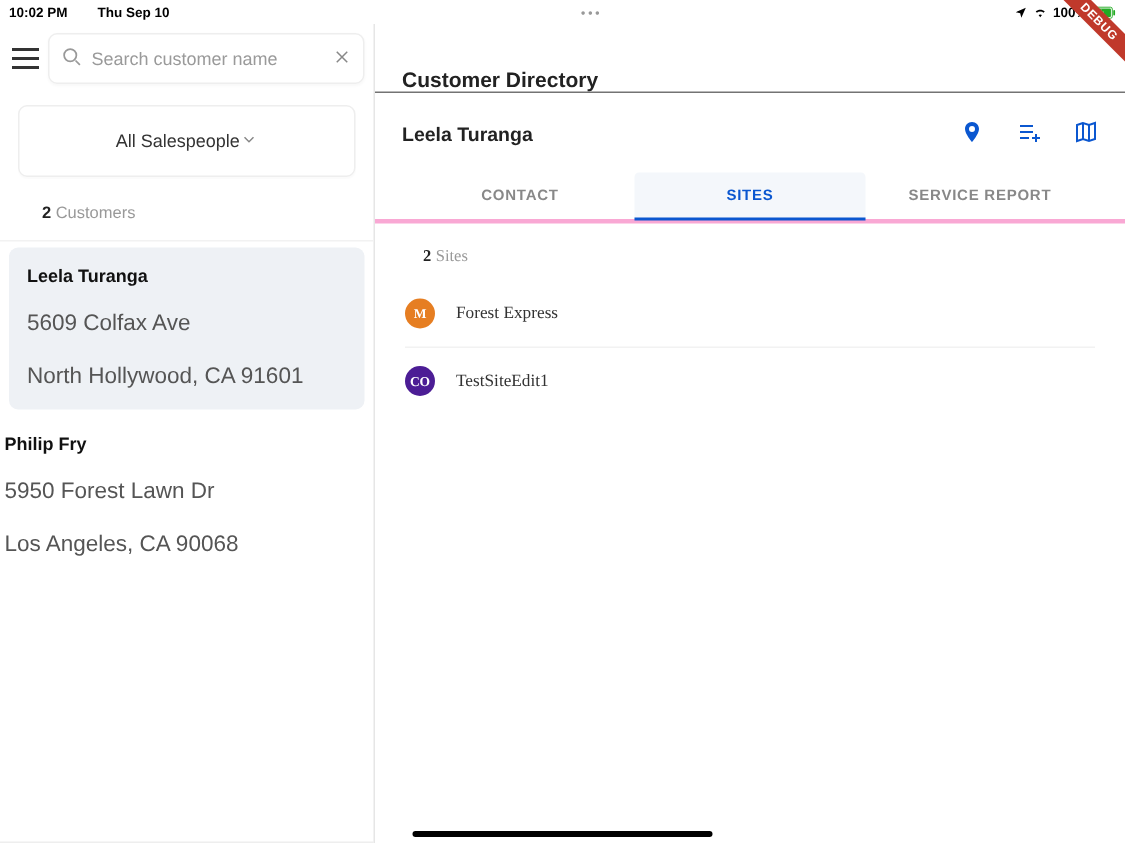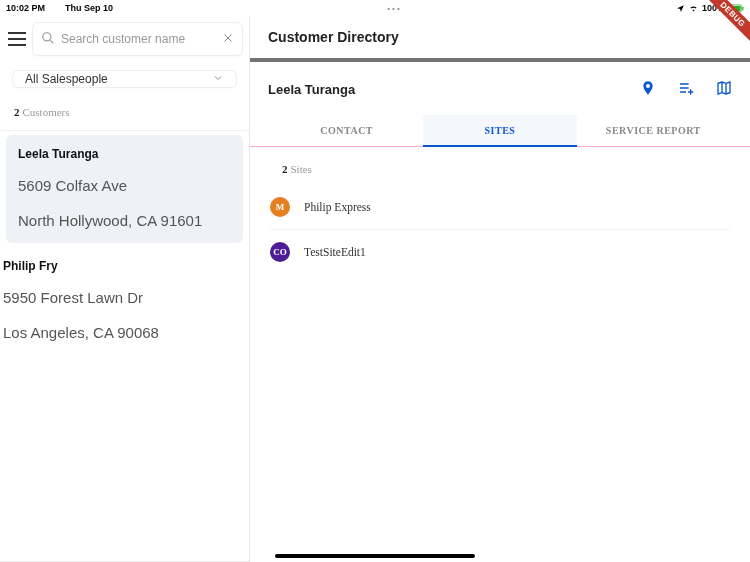--- a/index.html
+++ b/index.html
@@ -34,53 +34,52 @@
   .searchbox .sicon { color: #888; }
   .searchbox input {
     flex: 1; border: none; outline: none; font-size: 12px; color: #444;
     background: transparent;
   }
   .searchbox input::placeholder { color: #9a9a9a; }
   .clearx { color: #888; cursor: pointer; font-size: 14px; line-height: 1; }
   
   .filterwrap { padding: 8px 12px 6px; }
   .filterdd {
-    height: 18px; border: 1px solid #eee; border-radius: 6px;
-    display: flex; align-items: center; justify-content: space-between;
+    height: 48px; border: 1px solid #eee; border-radius: 6px;
+    display: flex; align-items: center; justify-content: center;
     padding: 0 12px; font-size: 12px; color: #333; cursor: pointer;
     box-shadow: 0 1px 1px rgba(0,0,0,0.02);
   }
   .chev { color: #888; }
   
-  .countline { padding: 12px 14px; font-size: 11px; color: #999; border-bottom: 1px solid #f2f2f2; font-family: Liberation Serif, serif; }
+  .countline { padding: 12px 28px; font-size: 11px; color: #999; border-bottom: 1px solid #f2f2f2; }
   .countline b { color: #222; font-weight: 700; margin-right: 3px; }
   
   .custlist { flex: 1; border-bottom: 1px solid #eee;}
   .custitem { padding: 12px 3px; cursor: pointer; }
   .custitem.selected { background: #eef1f5; border-radius: 6px; margin: 4px 6px; padding: 12px 12px; }
   .custitem .cname { font-size: 12px; font-weight: 700; color: #111; }
   .custitem .caddr { font-size: 15px; color: #555; line-height: 1.4; margin-top: 14px; }
   
   .main-head {
-    height: 46px; border-bottom: 4px solid #737373;
-    display: flex; align-items: center; padding: 0 18px;
+    height: 46px; border-bottom: 1px solid #737373;
+    display: flex; align-items: flex-end; padding: 0 18px;
     font-size: 14px; font-weight: 700; color: #222;
   }
   
   .detail-head {
     display: flex; align-items: center; padding: 18px 18px 16px;
   }
   .detail-head .dname { flex: 1; font-size: 13px; font-weight: 700; }
   .head-actions { display: flex; gap: 22px; align-items: center; }
   .head-actions .hact { color: #0b57d0; cursor: pointer; }
   
   .tabs {
-    display: flex; border-bottom: 1px solid #f9a8d4;
+    display: flex; border-bottom: 3px solid #f9a8d4;
     padding: 0 20px;
-    font-family: Liberation Serif, serif;
   }
   .tab {
     flex: 1; text-align: center; padding: 10px 0 10px;
     font-size: 10px; font-weight: 600; letter-spacing: 0.5px;
     color: #888; cursor: pointer; position: relative;
   }
   .tab.active { color: #0b57d0; background: #f4f7fb; border-radius: 3px 3px 0 0;}
   .tab.active::after {
     content: ""; position: absolute; left: 0; right: 0; bottom: -1px;
     height: 2px; background: #0b57d0;
@@ -231,21 +230,21 @@
       <div class="tab active">SITES</div>
       <div class="tab">SERVICE REPORT</div>
     </div>
 
     <div class="sites-section">
       <div class="sitecount">
         <b>2</b><span>Sites</span>
       </div>
       <div class="siterow">
         <div class="sitebadge" style="background:#e67e22">M</div>
-        <div class="sitename">Philip Express</div>
+        <div class="sitename">Forest Express</div>
       </div>
       <div class="siterow" style="border-bottom:none">
         <div class="sitebadge" style="background:#4c1d95">CO</div>
         <div class="sitename">TestSiteEdit1</div>
       </div>
     </div>
   </div>
 </div>
 
 <div class="homeind"></div>

